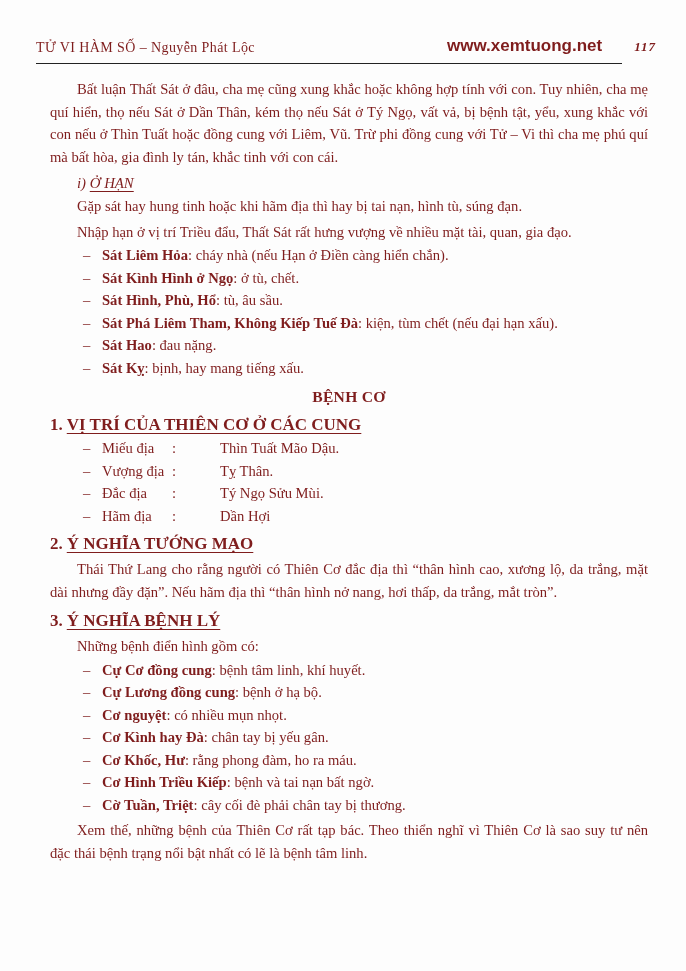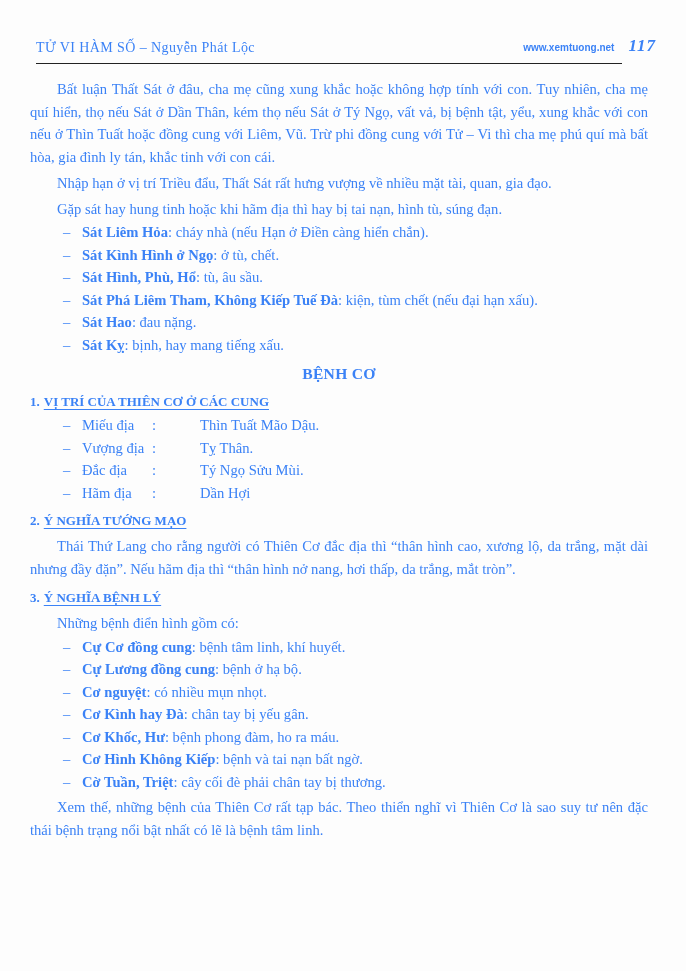--- a/index.html
+++ b/index.html
@@ -1,42 +1,42 @@
 <!DOCTYPE html>
 <html><head>
 <meta charset="utf-8">
 <style>
   html,body { margin:0; padding:0; background:#888; }
   .page {
     position:relative;
     width:686px; height:971px;
     margin:0 auto;
     background:#fdfdfd;
-    color:#3b82f6;
+    color:#7f1d1d;
     font-family:"Liberation Serif", serif;
     overflow:hidden;
     box-sizing:border-box;
   }
   .header {
     display:flex; justify-content:space-between; align-items:flex-end;
     padding:36px 30px 0 36px;
   }
   .book-title { font-size:14px; letter-spacing:.4px; white-space:nowrap; }
   .header-right { display:flex; align-items:baseline; }
   .site-url {
     font-family:"Liberation Sans", sans-serif;
-    font-weight:bold; font-size:10px; white-space:nowrap;
+    font-weight:bold; font-size:17px; white-space:nowrap;
   }
   .page-num {
-    font-style:italic; font-size:17px; font-weight:bold;
-    margin-left:14px; letter-spacing:1px;
+    font-style:italic; font-size:13px; font-weight:bold;
+    margin-left:32px; letter-spacing:1px;
   }
   .header-rule { border-top:1.7px solid #222; margin:7px 64px 0 36px; height:0; }
 
-  .content { padding:10px 38px 0 30px; font-size:14.6px; }
+  .content { padding:10px 38px 0 50px; font-size:14.6px; }
   .p { margin:4px 0; line-height:22.5px; text-align:justify; text-indent:27px; }
   .p.tight { margin:3px 0; }
 
   .subhead { margin:7px 0 3px 0; padding-left:27px; font-size:14.8px; }
   .subhead .ital { font-style:italic; }
   .u { text-decoration:underline; text-underline-offset:3px; text-decoration-thickness:1.3px; }
 
   .li {
     display:flex; align-items:baseline;
     margin:3px 0; line-height:19.5px;
@@ -46,44 +46,48 @@
   .li b { font-weight:bold; }
 
   .pos-label { display:inline-block; width:70px; }
   .pos-sep   { display:inline-block; width:24px; }
   .pos-value { display:inline-block;margin-left:24px; }
 
   .chapter { text-align:center; margin:9px 0 4px 0; }
   .chapter-title { font-weight:bold; font-size:15.6px; line-height:20px; letter-spacing:.3px; }
   .chapter-subtitle { font-weight:bold; font-style:italic; font-size:15px; line-height:20px; }
 
-  .sec-head { margin:7px 0 4px 0; font-weight:bold; font-size:13px; line-height:21px; }
+  .sec-head { margin:7px 0 4px 0; font-weight:bold; font-size:17px; line-height:21px; }
   .sec-head .num { margin-right:4px; }
 </style>
 </head>
 <body>
 
 <div class="page">
 
   <div class="header">
     <span class="book-title">TỬ VI HÀM SỐ – Nguyễn Phát Lộc</span>
     <span class="header-right">
       <span class="site-url">www.xemtuong.net</span>
       <span class="page-num">117</span>
     </span>
   </div>
   <div class="header-rule"></div>
 
   <div class="content">
 
     <p class="p">Bất luận Thất Sát ở đâu, cha mẹ cũng xung khắc hoặc không hợp tính với con. Tuy nhiên, cha mẹ quí hiển, thọ nếu Sát ở Dần Thân, kém thọ nếu Sát ở Tý Ngọ, vất vả, bị bệnh tật, yểu, xung khắc với con nếu ở Thìn Tuất hoặc đồng cung với Liêm, Vũ. Trừ phi đồng cung với Tử – Vi thì cha mẹ phú quí mà bất hòa, gia đình ly tán, khắc tinh với con cái.</p>
 
+    <div class="subhead">
+      <span class="ital">i)</span>
+      <span class="ital u">Ở HẠN</span>
+    </div>
 
+    <p class="p tight">Gặp sát hay hung tinh hoặc khi hãm địa thì hay bị tai nạn, hình tù, súng đạn.</p>
     <p class="p tight">Nhập hạn ở vị trí Triều đẩu, Thất Sát rất hưng vượng về nhiều mặt tài, quan, gia đạo.</p>
-    <p class="p tight">Gặp sát hay hung tinh hoặc khi hãm địa thì hay bị tai nạn, hình tù, súng đạn.</p>
 
     <div class="li">
       <span class="dash">–</span>
       <span><b>Sát Liêm Hỏa</b><span>: cháy nhà (nếu Hạn ở Điền càng hiển chắn).</span></span>
     </div>
     <div class="li">
       <span class="dash">–</span>
       <span><b>Sát Kình Hình ở Ngọ</b><span>: ở tù, chết.</span></span>
     </div>
     <div class="li">
@@ -149,25 +153,25 @@
     <div class="li">
       <span class="dash">–</span>
       <span><b>Cơ nguyệt</b><span>: có nhiều mụn nhọt.</span></span>
     </div>
     <div class="li">
       <span class="dash">–</span>
       <span><b>Cơ Kình hay Đà</b><span>: chân tay bị yếu gân.</span></span>
     </div>
     <div class="li">
       <span class="dash">–</span>
-      <span><b>Cơ Khốc, Hư</b><span>: bệnh phong đàm, ho ra máu.</span></span>
+      <span><b>Cơ Khốc, Hư</b><span>: rằng phong đàm, ho ra máu.</span></span>
     </div>
     <div class="li">
       <span class="dash">–</span>
-      <span><b>Cơ Hình Không Kiếp</b><span>: bệnh và tai nạn bất ngờ.</span></span>
+      <span><b>Cơ Hình Triều Kiếp</b><span>: bệnh và tai nạn bất ngờ.</span></span>
     </div>
     <div class="li">
       <span class="dash">–</span>
       <span><b>Cờ Tuần, Triệt</b><span>: cây cối đè phải chân tay bị thương.</span></span>
     </div>
 
     <p class="p">Xem thế, những bệnh của Thiên Cơ rất tạp bác. Theo thiển nghĩ vì Thiên Cơ là sao suy tư nên đặc thái bệnh trạng nổi bật nhất có lẽ là bệnh tâm linh.</p>
 
   </div>
 </div>

